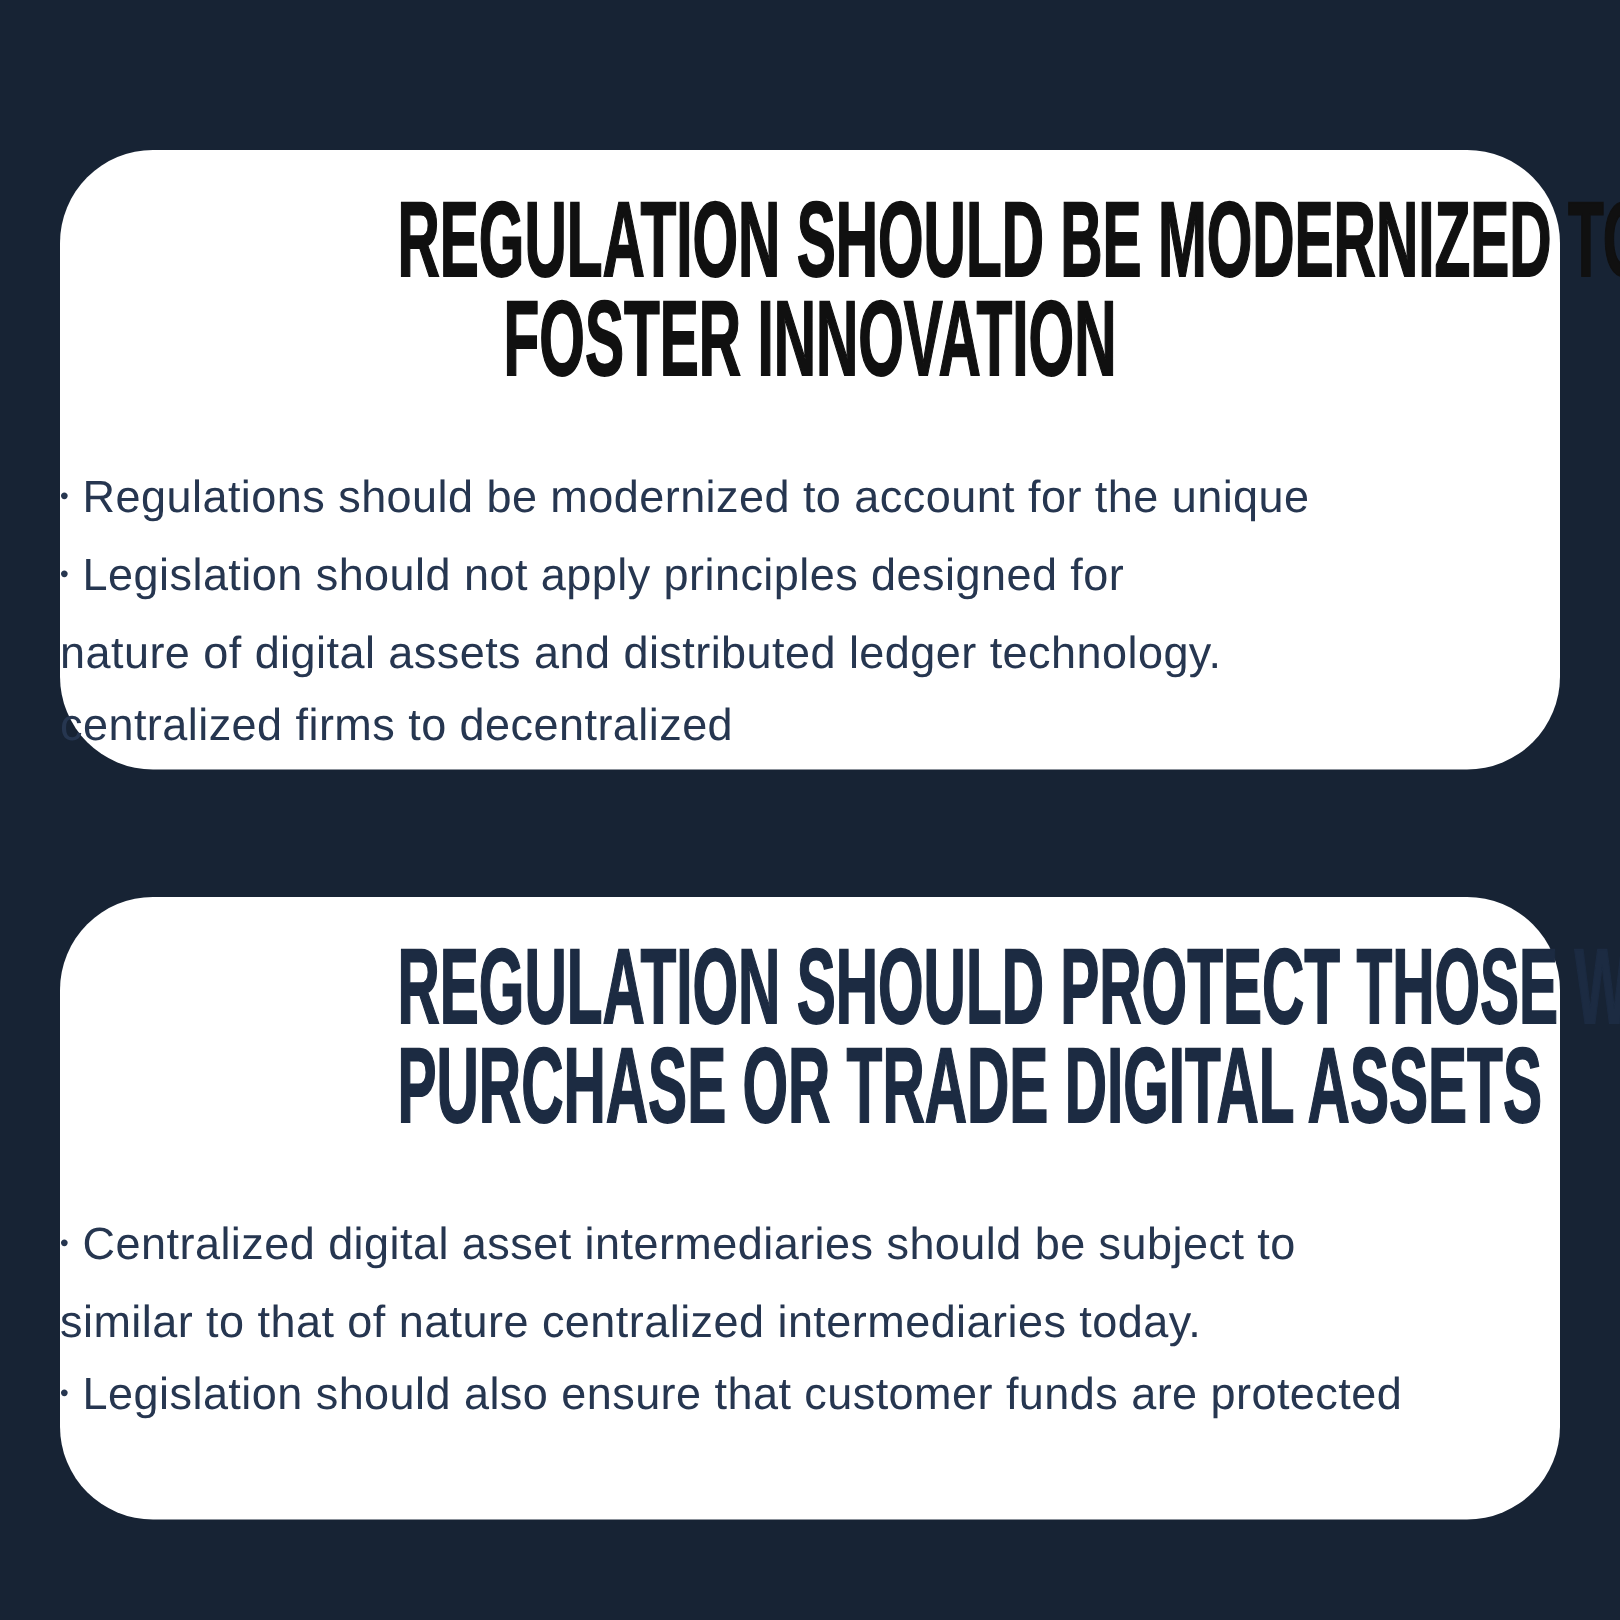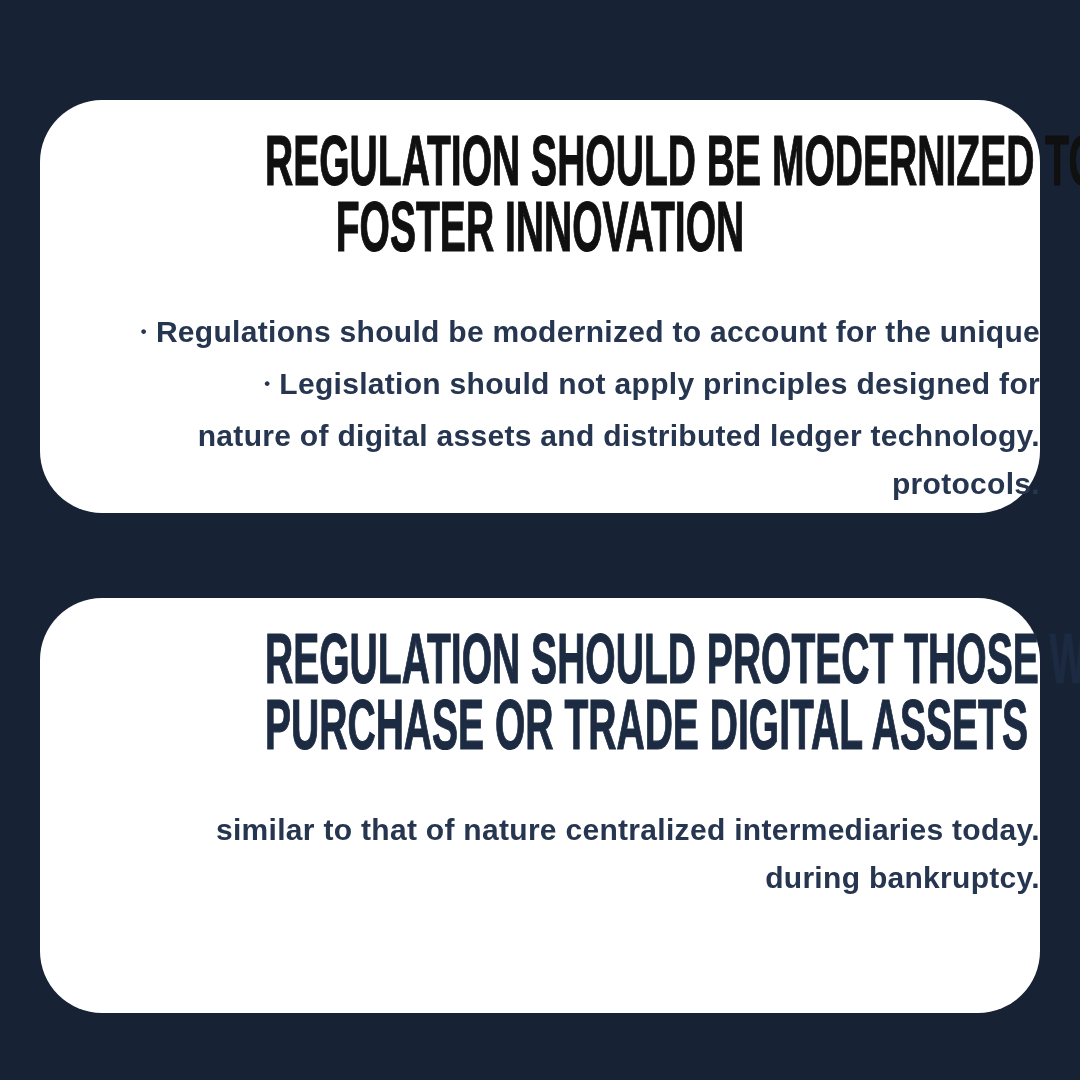--- a/index.html
+++ b/index.html
@@ -40,26 +40,25 @@
     transform: scaleX(0.55);
     transform-origin: 50% 50%;
     -webkit-text-stroke: 1.2px currentColor;
   }
   .card-1 .card-title { color: #101010; }
   .card-2 .card-title { color: #1c2b42; }
   .title-line { white-space: nowrap; }
 
   .card-body {
     margin-top: 10px;
-    text-align: right;
+    text-align: left;
     font-size: 30px;
     line-height: 48px;
     letter-spacing: 0.3px;
     color: #263650;
-    font-weight: bold;
   }
   .body-line { white-space: nowrap; }
   .bullet-marker {
     display: inline-block;
     font-size: 0.55em;
     transform: translateY(-5px);
     margin-right: 9px;
   }
 </style>
 </head>
@@ -73,28 +72,33 @@
       <div class="title-line">FOSTER INNOVATION</div>
     </h1>
     <div class="card-body">
       <div class="body-line">
         <span class="bullet-marker">•</span><span>Regulations should be modernized to account for the unique</span>
       </div>
       <div class="body-line">
         <span class="bullet-marker">•</span><span>Legislation should not apply principles designed for</span>
       </div>
       <div class="body-line">nature of digital assets and distributed ledger technology.</div>
-      <div class="body-line">protocols.</div>
+      <div class="body-line">centralized firms to decentralized</div>
     </div>
   </section>
 
   <section class="card card-2">
     <h1 class="card-title">
       <div class="title-line">REGULATION SHOULD PROTECT THOSE WHO</div>
       <div class="title-line">PURCHASE OR TRADE DIGITAL ASSETS</div>
     </h1>
     <div class="card-body">
+      <div class="body-line">
+        <span class="bullet-marker">•</span><span>Centralized digital asset intermediaries should be subject to</span>
+      </div>
       <div class="body-line">similar to that of nature centralized intermediaries today.</div>
-      <div class="body-line">during bankruptcy.</div>
+      <div class="body-line">
+        <span class="bullet-marker">•</span><span>Legislation should also ensure that customer funds are protected</span>
+      </div>
     </div>
   </section>
 
 </div>
 
 </body></html>

